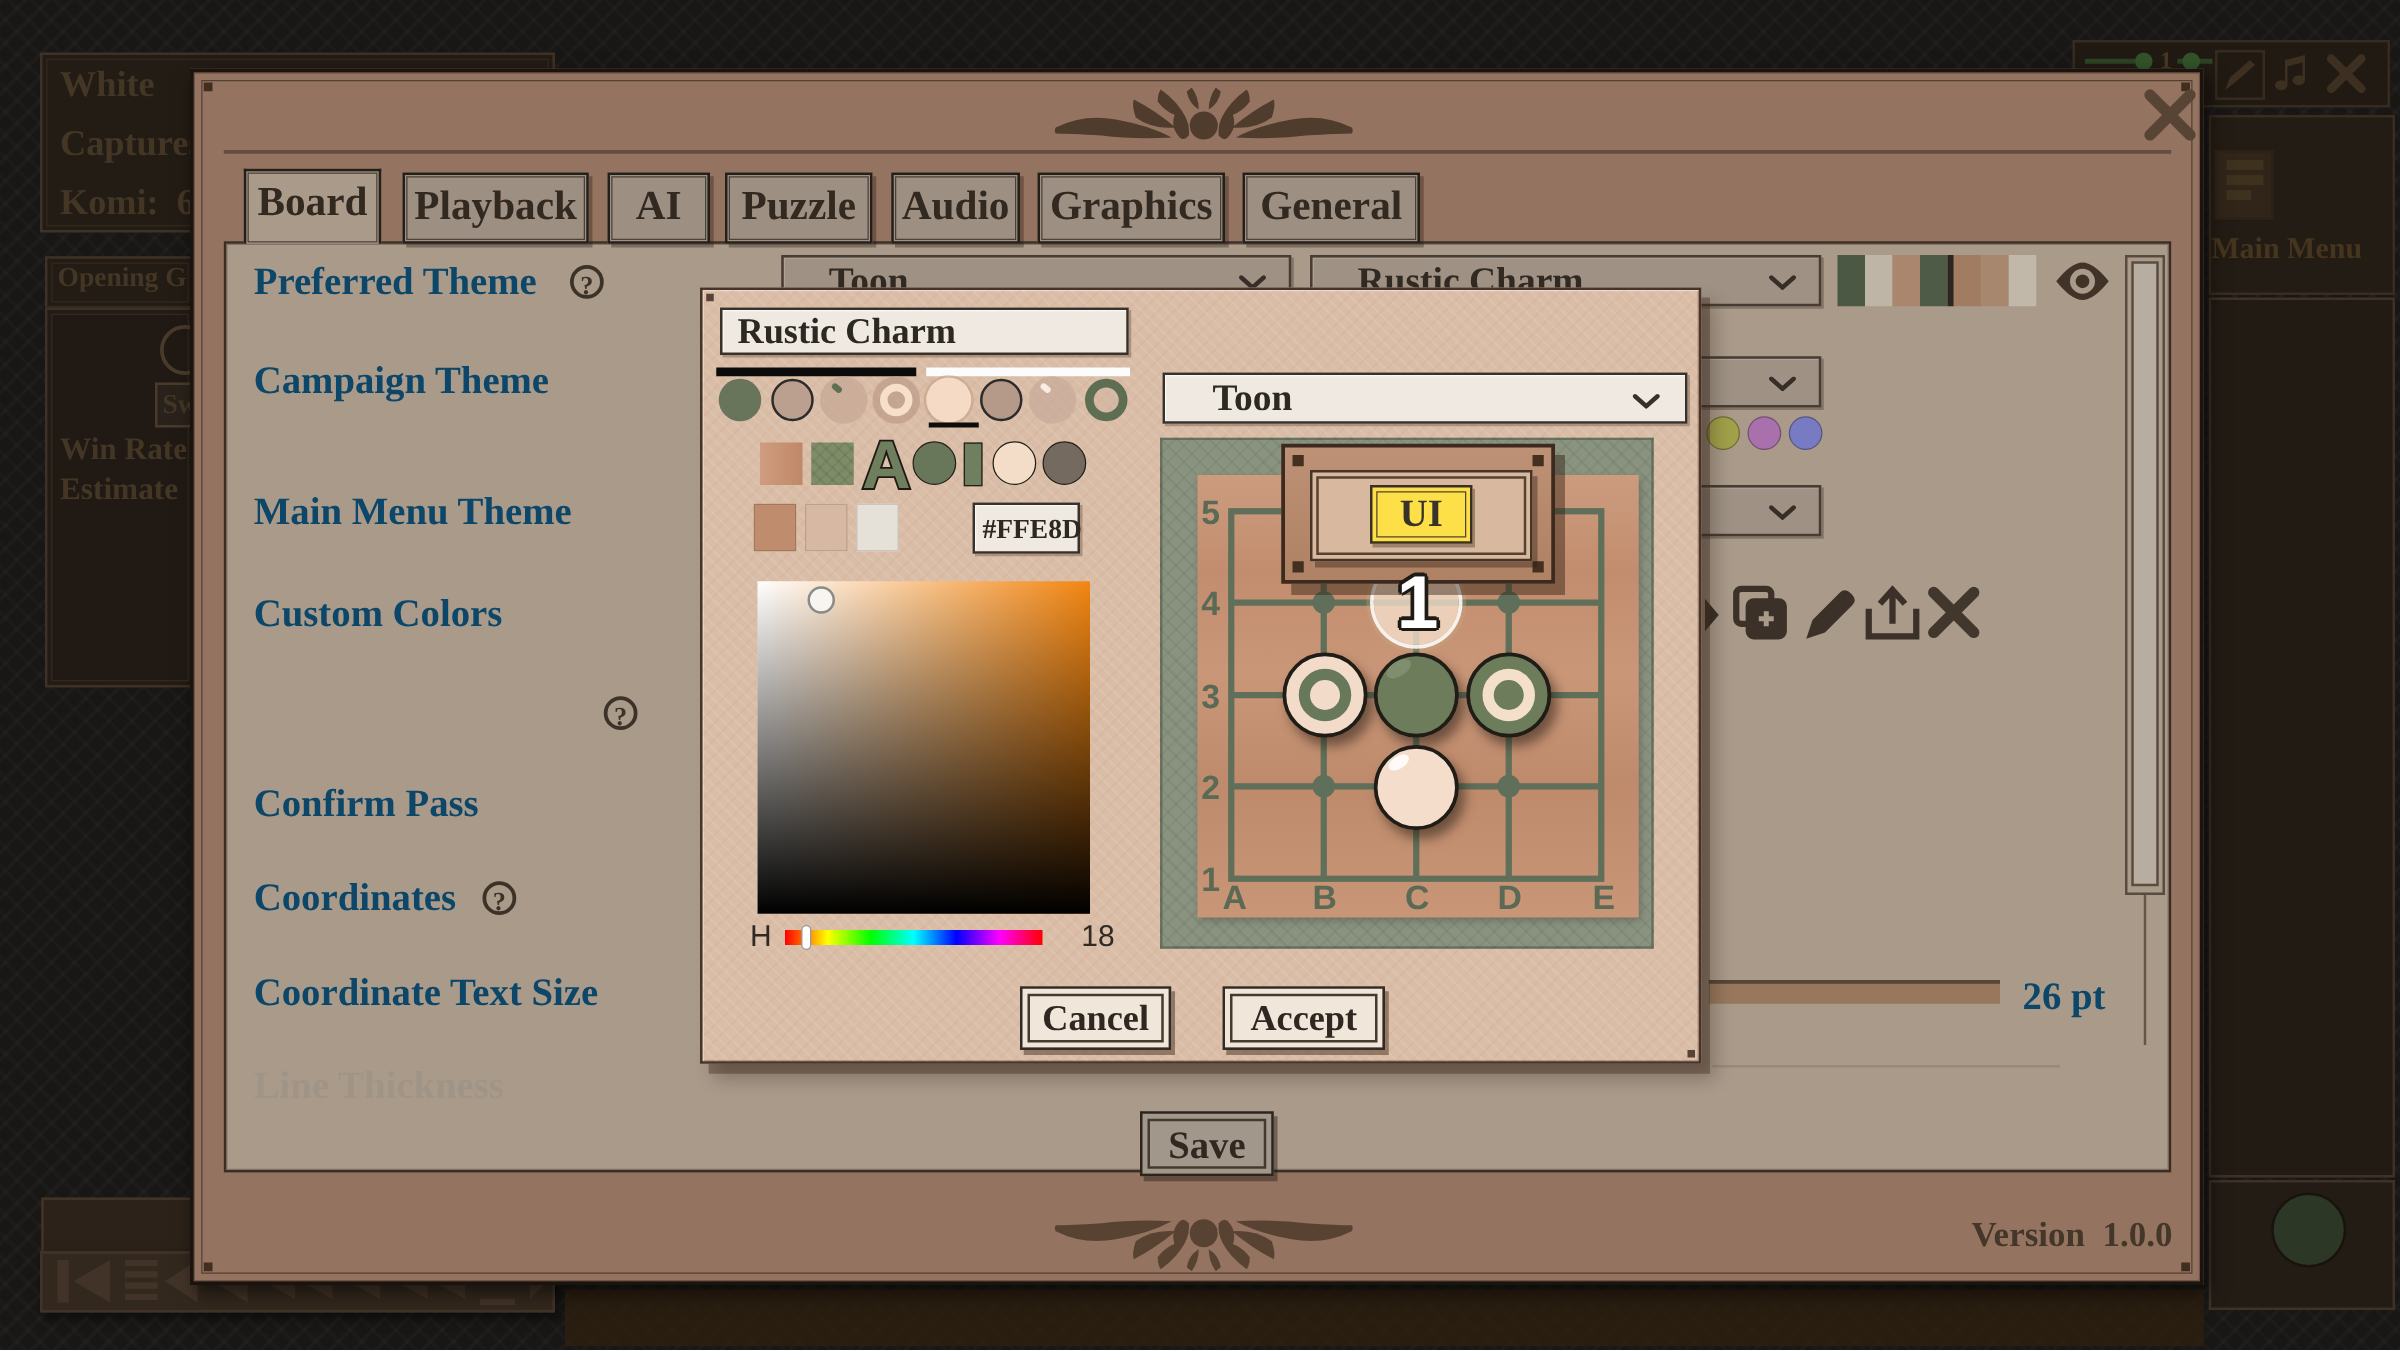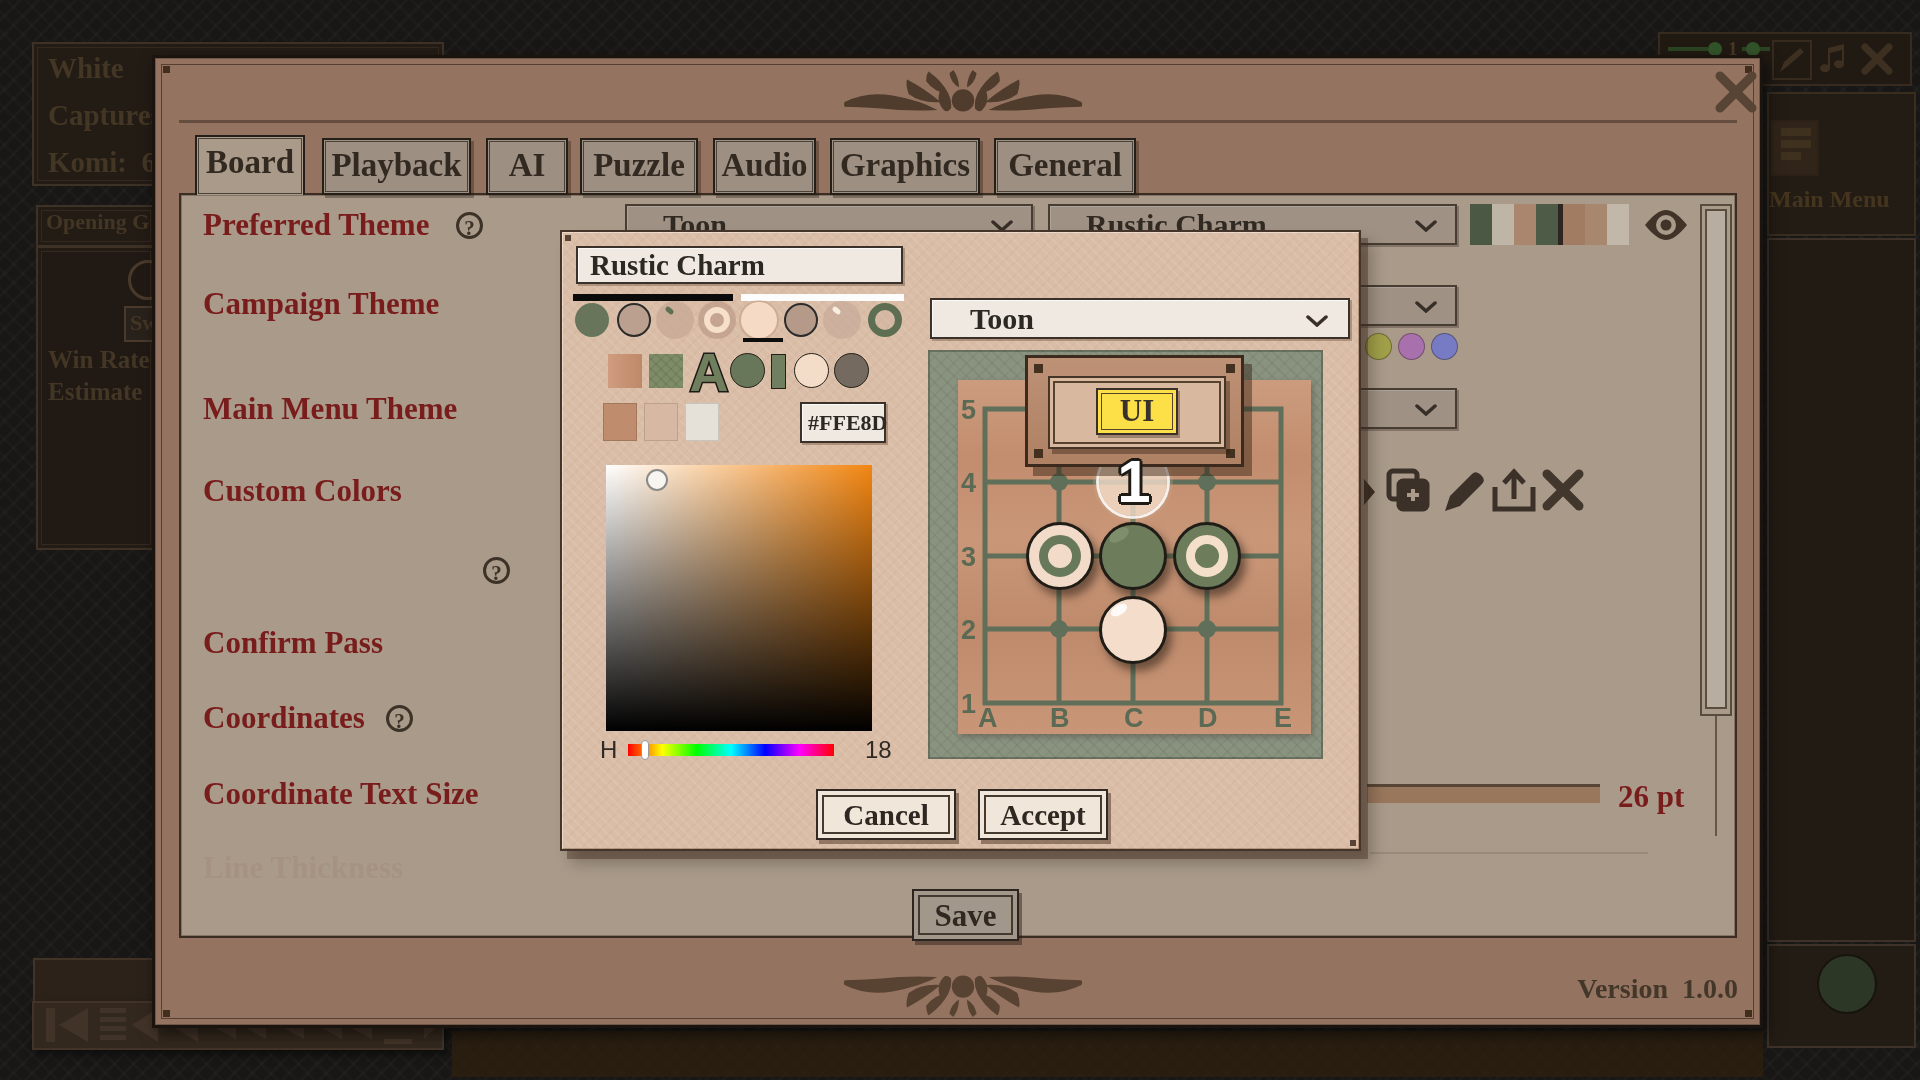--- a/index.html
+++ b/index.html
@@ -29,21 +29,21 @@
   
   .tab{position:absolute;top:80px;height:57px;z-index:4;background:#a6978a;
     border:2px solid #27201a;box-sizing:border-box;
     box-shadow:inset 0 0 0 1px #a6978a, inset 0 0 0 2px #4e443c, 3px 3px 0 rgba(40,28,18,0.35);
     color:#352b22;font-weight:bold;font-size:33px;text-align:center;}
   .tab span{display:block;margin-top:7px;}
   .tab.active{background:#b3a392;height:60px;top:77px;
     box-shadow:inset 0 0 0 1px #b3a392, inset 0 0 0 2px #4e443c;z-index:5;border-bottom:none;}
 
   
-  .lbl{position:absolute;color:#7f1d1d;font-weight:bold;font-size:31px;white-space:nowrap;}
+  .lbl{position:absolute;color:#0c4a6e;font-weight:bold;font-size:31px;white-space:nowrap;}
   .qm{position:absolute;width:27px;height:27px;border:3px solid #40352a;border-radius:50%;
     color:#40352a;font-size:21px;font-weight:bold;text-align:center;line-height:26px;box-sizing:border-box;}
   .dd{position:absolute;background:#a89b8d;border:2px solid #4c4036;box-sizing:border-box;
     box-shadow:inset 1px 1px 0 rgba(255,255,255,0.18), 2px 2px 0 rgba(45,32,22,0.3);
     color:#342c25;font-weight:bold;font-size:30px;}
   .dd .txt{position:absolute;left:36px;top:2px;}
   .chev{position:absolute;width:22px;height:12px;}
 
   
   .btn-dim{position:absolute;background:#aba092;border:2px solid #2e261f;box-sizing:border-box;
@@ -353,35 +353,35 @@
     <div class="abs" style="left:124px;top:114px;width:46px;height:52px;color:#6f7f5d;font-family:'Liberation Sans',sans-serif;font-weight:bold;font-size:54px;line-height:52px;text-align:center;-webkit-text-stroke:3px #1e1a15;paint-order:stroke;">A</div>
     <div class="circ" style="left:168px;top:121px;width:35px;height:35px;background:#68775a;border:1px solid #242018;"></div>
     <div class="sq" style="left:209px;top:122px;width:15px;height:35px;background:#6f7f5f;border:1px solid #242018;"></div>
     <div class="circ" style="left:232px;top:121px;width:35px;height:35px;background:#f3dcc8;border:1px solid #242018;"></div>
     <div class="circ" style="left:272px;top:121px;width:35px;height:35px;background:#746a60;border:1px solid #242018;"></div>
 
     <div class="sq" style="left:41px;top:171px;width:34px;height:38px;background:#bf8d6d;box-shadow:inset 0 0 0 1px rgba(0,0,0,0.15);"></div>
     <div class="sq" style="left:82px;top:171px;width:34px;height:38px;background:#d7b8a2;box-shadow:inset 0 0 0 1px rgba(0,0,0,0.12);"></div>
     <div class="sq" style="left:123px;top:171px;width:34px;height:38px;background:#e5e1d8;box-shadow:inset 0 0 0 1px rgba(0,0,0,0.12);"></div>
 
-    <div class="field" style="left:238px;top:170px;width:86px;height:41px;font-size:22px;">
+    <div class="field" style="left:216px;top:170px;width:86px;height:41px;font-size:22px;">
       <div style="position:absolute;left:6px;top:6px;">#FFE8D</div>
     </div>
 
     <div class="abs" style="left:44px;top:233px;width:266px;height:266px;
       background:linear-gradient(to top, #000 0%, rgba(0,0,0,0) 100%), linear-gradient(to right, #fff 0%, #f28612 100%);"></div>
     <div class="circ" style="left:84px;top:237px;width:22px;height:22px;background:#f8f4ef;border:2px solid #8a8a88;box-sizing:border-box;"></div>
 
     <div class="abs" style="left:66px;top:512px;width:206px;height:12px;
       background:linear-gradient(to right,#f00 0%,#ff0 16.6%,#0f0 33.3%,#0ff 50%,#00f 66.6%,#f0f 83.3%,#f00 100%);"></div>
     <div class="abs" style="left:79px;top:508px;width:8px;height:20px;background:#fff;border:1px solid #999;border-radius:4px;box-sizing:border-box;"></div>
     <div class="abs" style="left:38px;top:504px;color:#2f2a24;font-family:'Liberation Sans',sans-serif;font-size:24px;">H</div>
     <div class="abs" style="left:279px;top:504px;color:#2f2a24;font-family:'Liberation Sans',sans-serif;font-size:24px;margin-left:24px;">18</div>
 
-    <div class="btn" style="left:254px;top:557px;width:140px;height:51px;font-size:29px;line-height:48px;">Cancel</div>
+    <div class="btn" style="left:254px;top:557px;width:121px;height:51px;font-size:29px;line-height:48px;">Cancel</div>
     <div class="btn" style="left:416px;top:557px;width:130px;height:51px;font-size:29px;line-height:48px;">Accept</div>
 
     <div class="field" style="left:368px;top:66px;width:420px;height:41px;font-size:30px;box-shadow:inset 1px 1px 0 rgba(255,255,255,0.7), 2px 2px 0 rgba(90,62,44,0.35);">
       <div style="position:absolute;left:38px;top:2px;">Toon</div>
       <svg class="chev" style="position:absolute;right:20px;top:15px;" width="22" height="12" viewBox="0 0 22 12">
         <path d="M2 2 L11 10 L20 2" fill="none" stroke="#3a3029" stroke-width="3.5" stroke-linecap="round"></path>
       </svg>
     </div>
 
     <div class="abs" style="left:366px;top:118px;width:395px;height:409px;background:#8a9280;

